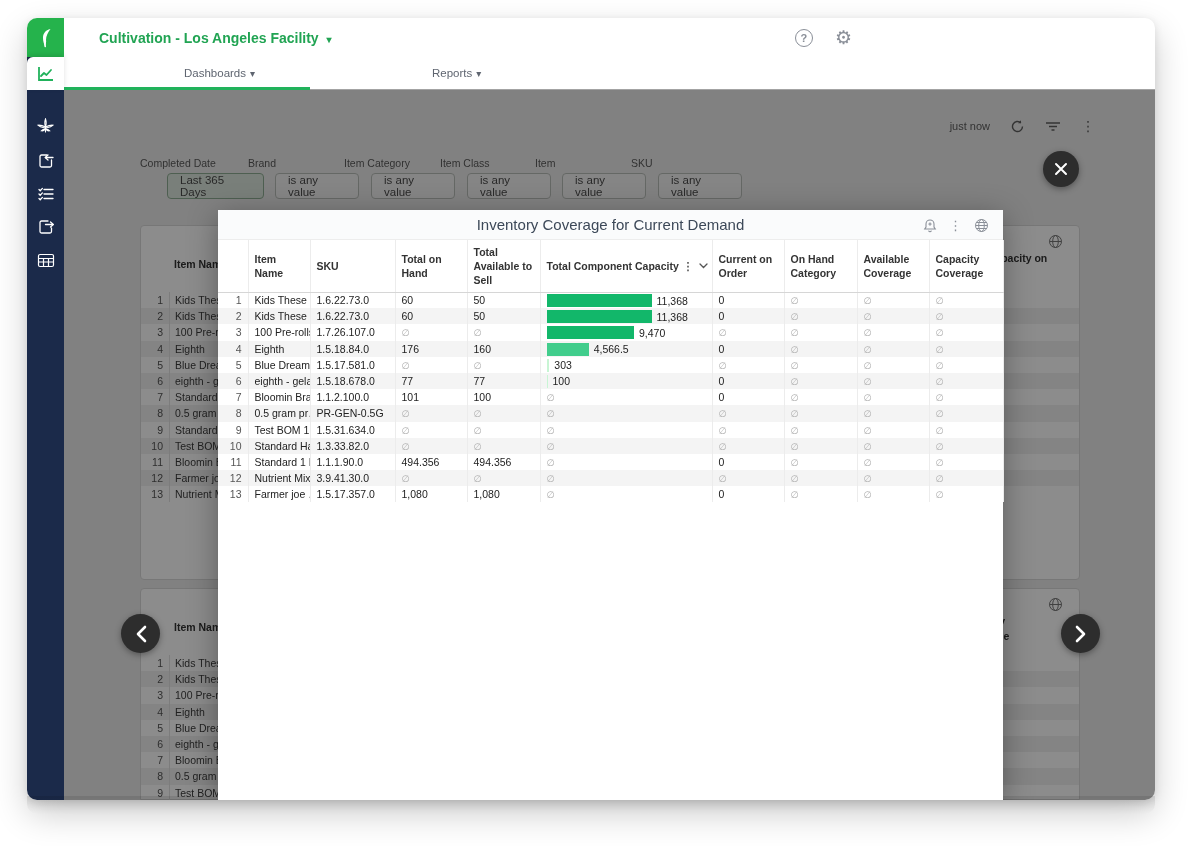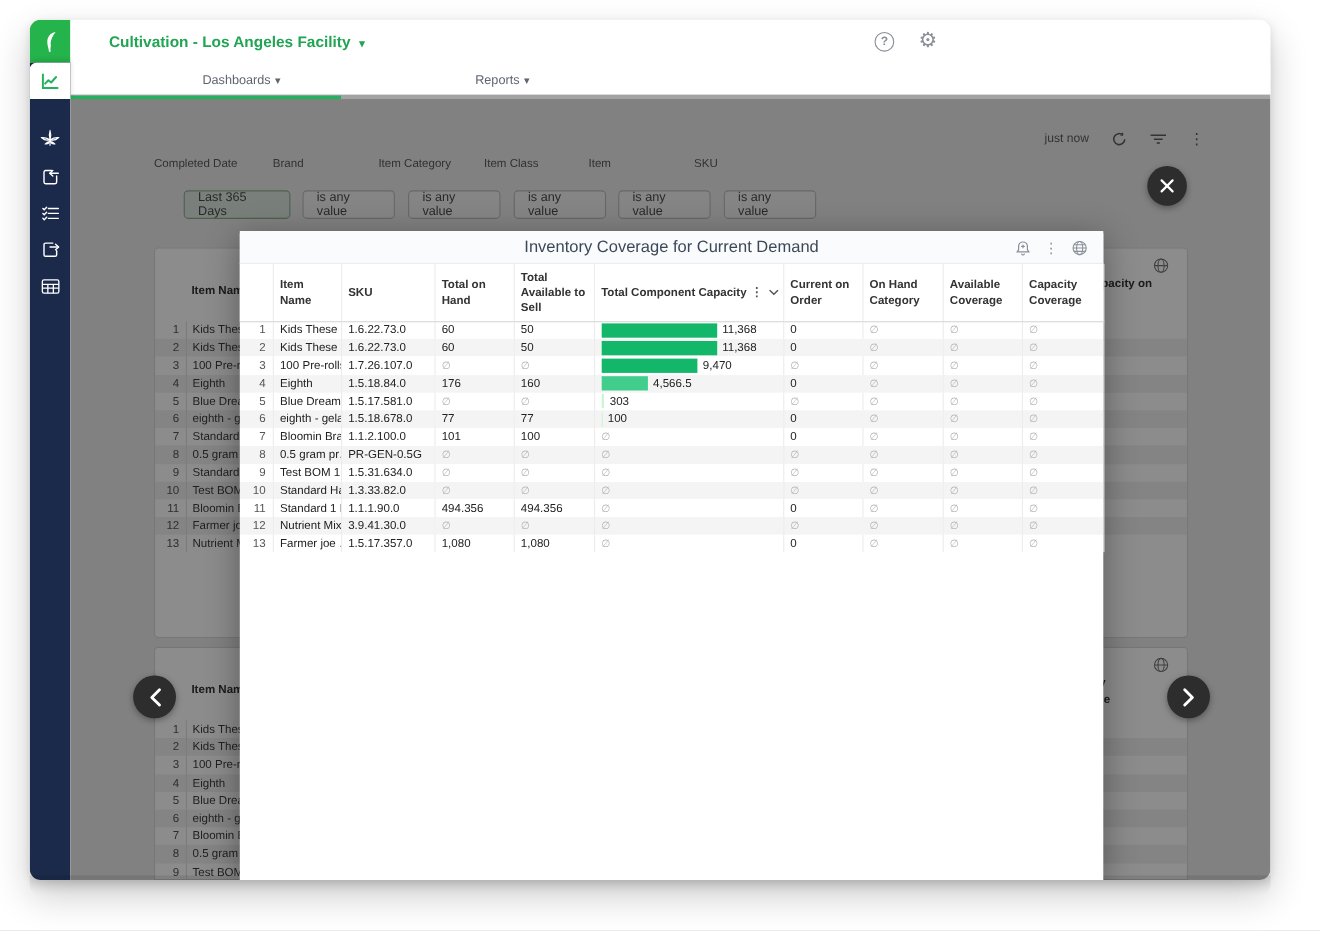--- a/index.html
+++ b/index.html
@@ -12,40 +12,40 @@
   
   .logo-box { position:absolute; left:0; top:0; width:37px; height:39px; background:#25b34c; display:flex; align-items:center; justify-content:center; }
   .topbar { position:absolute; left:37px; top:0; width:888px; height:39px; background:#fff; display:flex; align-items:center; }
   .facility { margin-left:35px; color:#21a453; font-size:14px; font-weight:bold; cursor:pointer; }
   .caret { font-size:10px; color:#21a453; margin-left:4px; }
   .top-icons { position:absolute; right:100px; top:0; height:39px; display:flex; align-items:center; gap:22px; }
   .help-icon { width:18px; height:18px; border:1.6px solid #8a8f98; border-radius:50%; color:#8a8f98; font-size:11px; font-weight:bold; display:flex; align-items:center; justify-content:center; }
   .gear-icon { color:#8a8f98; font-size:19px; line-height:1; }
 
   
-  .tabbar { position:absolute; left:37px; top:39px; width:1091px; height:33px; background:#fff; border-bottom:4px solid #a3a3a3; }
+  .tabbar { position:absolute; left:37px; top:39px; width:1091px; height:33px; background:#fff; border-bottom:1px solid #a3a3a3; }
   .tab { position:absolute; top:0; height:32px; display:flex; align-items:center; font-size:11.5px; color:#5f6570; cursor:pointer; }
   .tab .caret { color:#5f6570; }
   .tab-underline { position:absolute; left:0px; top:69px; width:283px; height:3px; background:#21b25b; z-index:3; }
   .active-tab-notch { position:absolute; left:0; top:39px; width:37px; height:33px; background:#fff; border-radius:6px 0 0 0; z-index:4;
                       display:flex; align-items:center; justify-content:center; box-shadow:0 -2px 5px rgba(0,0,0,0.12); }
 
   
   .sidebar { position:absolute; left:0; top:39px; width:37px; height:743px; background:#1b2a4a; }
   .side-icon { position:absolute; left:0; width:37px; height:24px; display:flex; align-items:center; justify-content:center; cursor:pointer; }
 
   
   .dashboard { position:absolute; left:37px; top:72px; width:1091px; height:710px; background:#ececec; }
   .dash-title { position:absolute; left:76px; top:18px; font-size:21px; color:#4a4a4a; }
   .dash-meta { position:absolute; right:60px; top:28px; display:flex; align-items:center; gap:20px; color:#5d5d5d; }
   .just-now { font-size:11px; color:#5d5d5d; }
   .meta-icon { color:#5d5d5d; }
   .kebab { font-size:14px; color:#5d5d5d; letter-spacing:0; }
 
-  .filter-label { position:absolute; top:53px; font-size:10.5px; color:#5a5a5a; }
+  .filter-label { position:absolute; top:67px; font-size:10.5px; color:#5a5a5a; }
   .filter-btn { position:absolute; top:83px; height:26px; border:1px solid #b9bdb9; border-radius:4px; background:#f2f2f2;
                 font-size:11.5px; color:#4a4a4a; display:flex; align-items:center; justify-content:center; padding:0 12px; cursor:pointer;margin-left:27px; }
   .filter-btn.active { background:#dde8de; border-color:#8fae94; }
 
   .card { position:absolute; left:76px; width:940px; background:#fff; border:1px solid #d9d9d9; border-radius:4px; }
   .card-globe { position:absolute; right:16px; top:8px; }
   .bg-head { position:absolute; font-size:10.5px; font-weight:bold; color:#333; }
   .bg-head2 { line-height:15px; text-align:left; }
   .bg-table { position:absolute; left:0; font-size:10.5px; color:#3c3c3c; }
   .bg-row { display:flex; height:16.2px; align-items:center; width:938px; }

